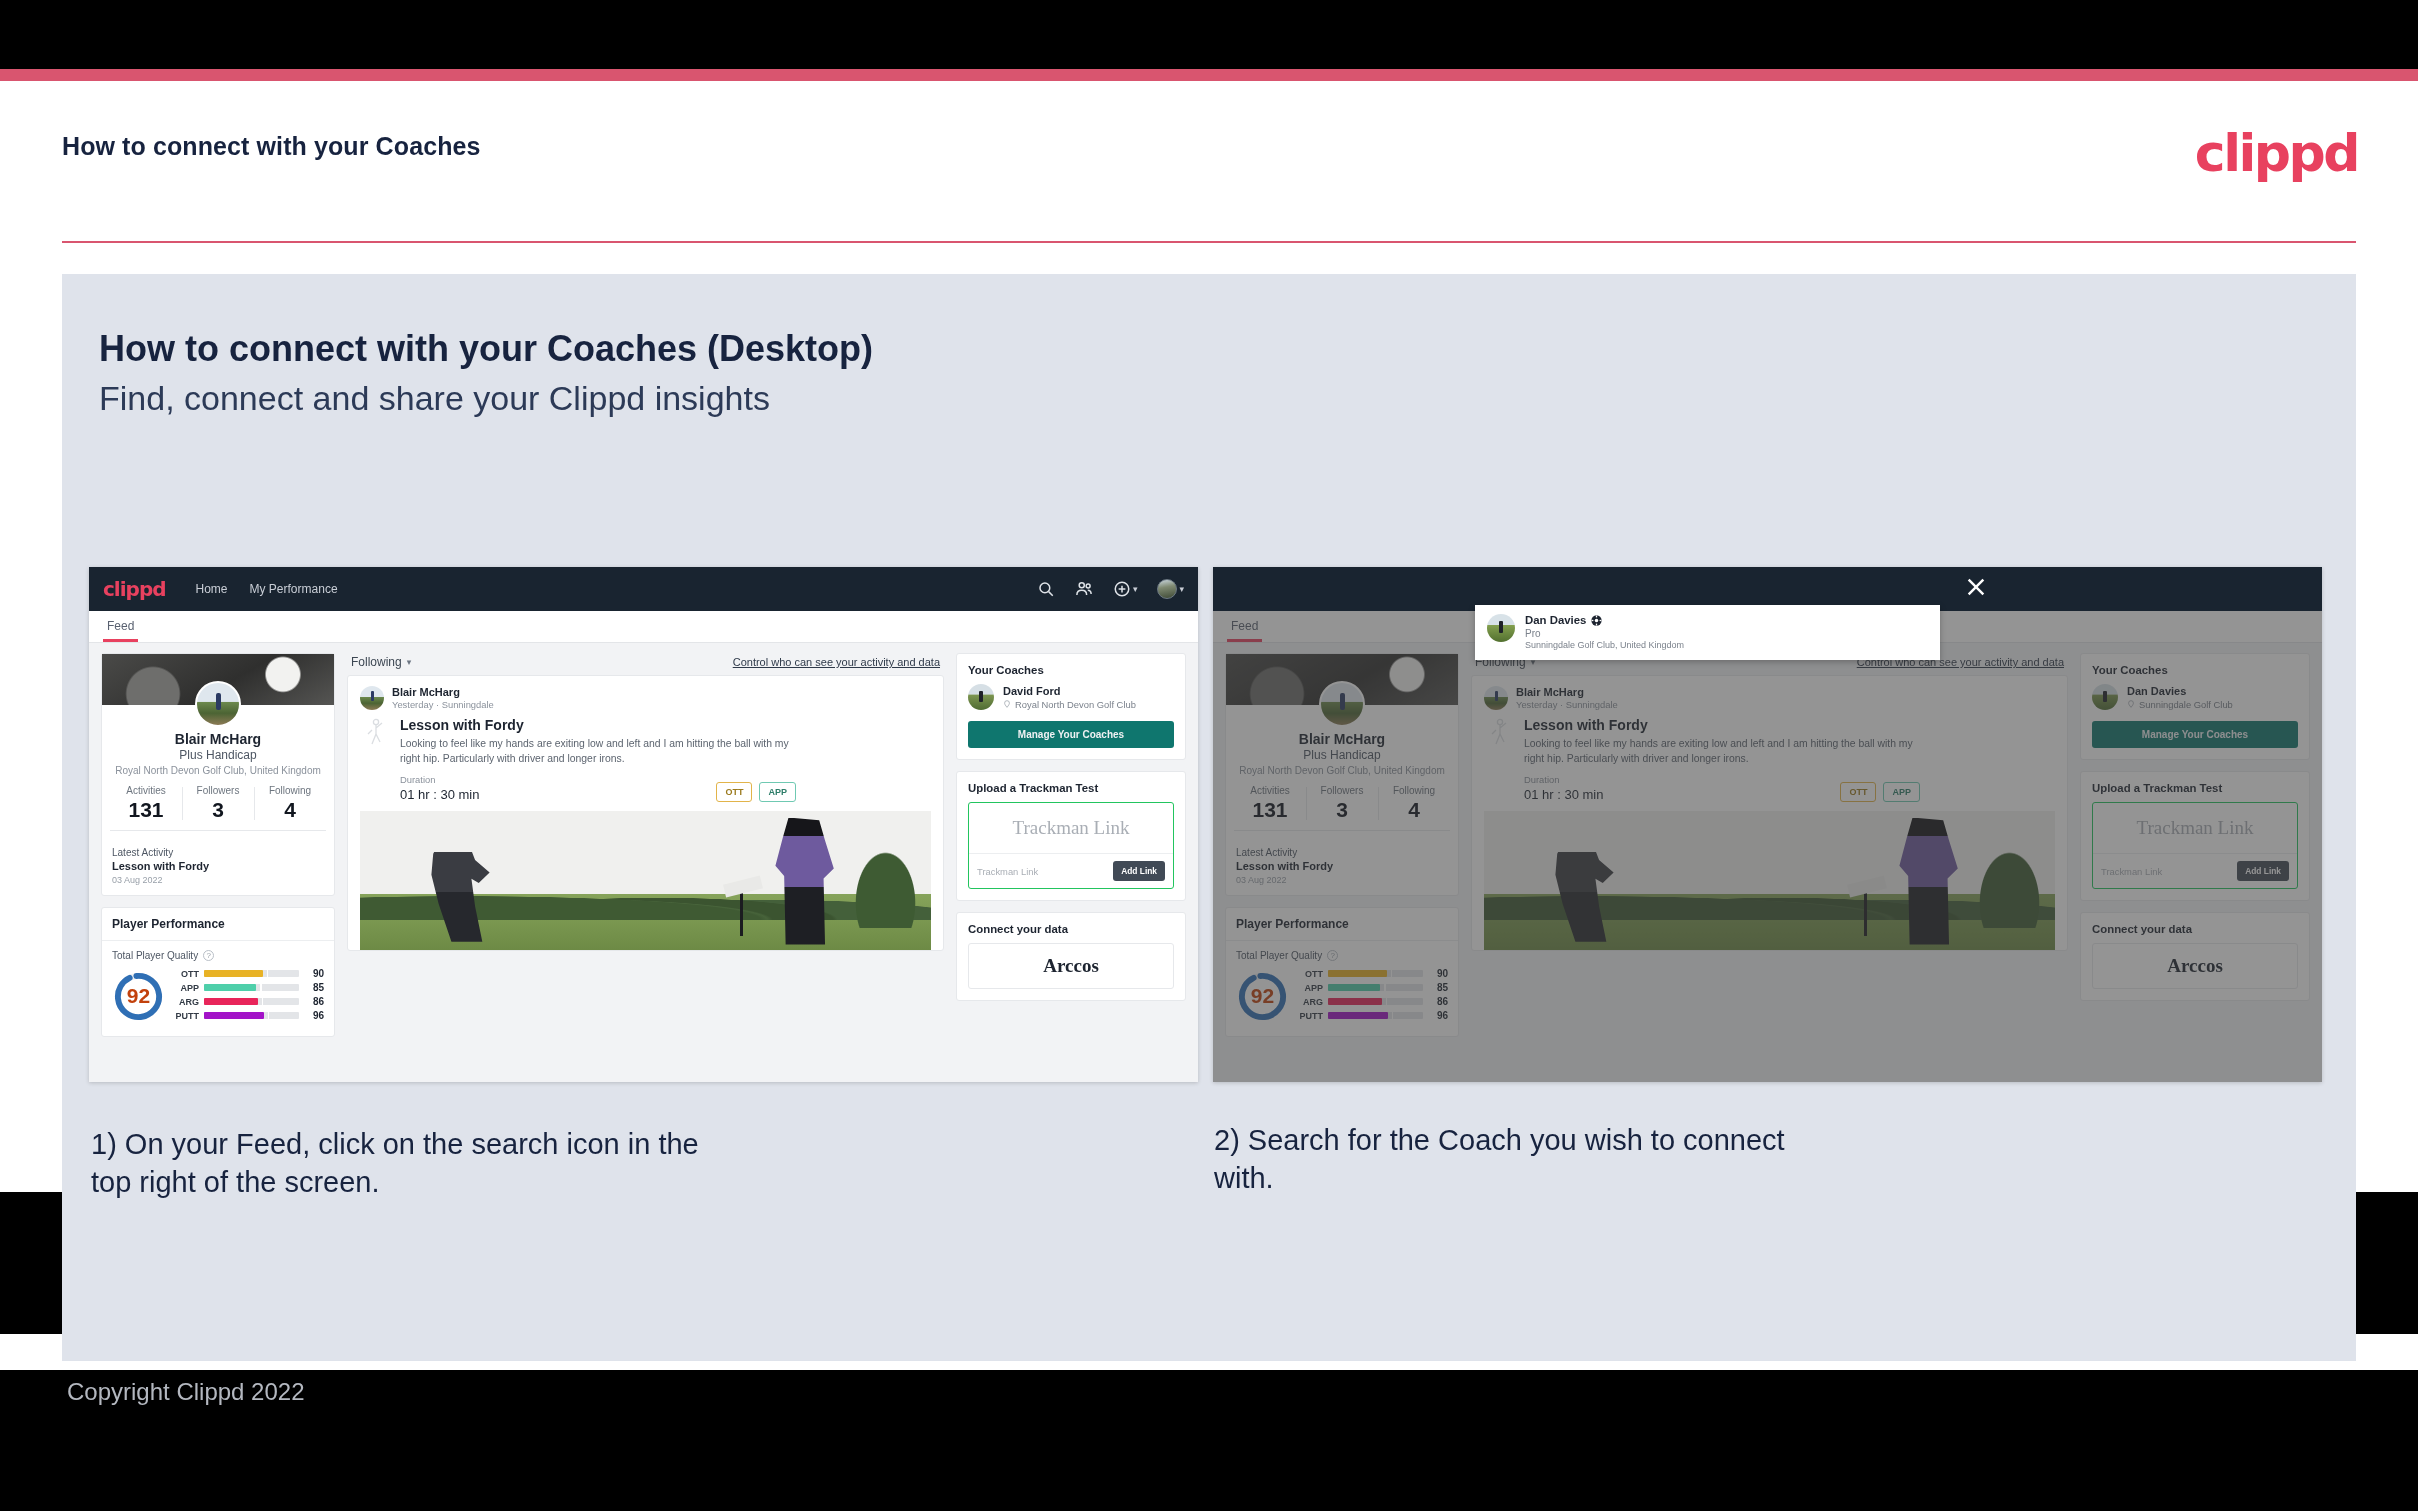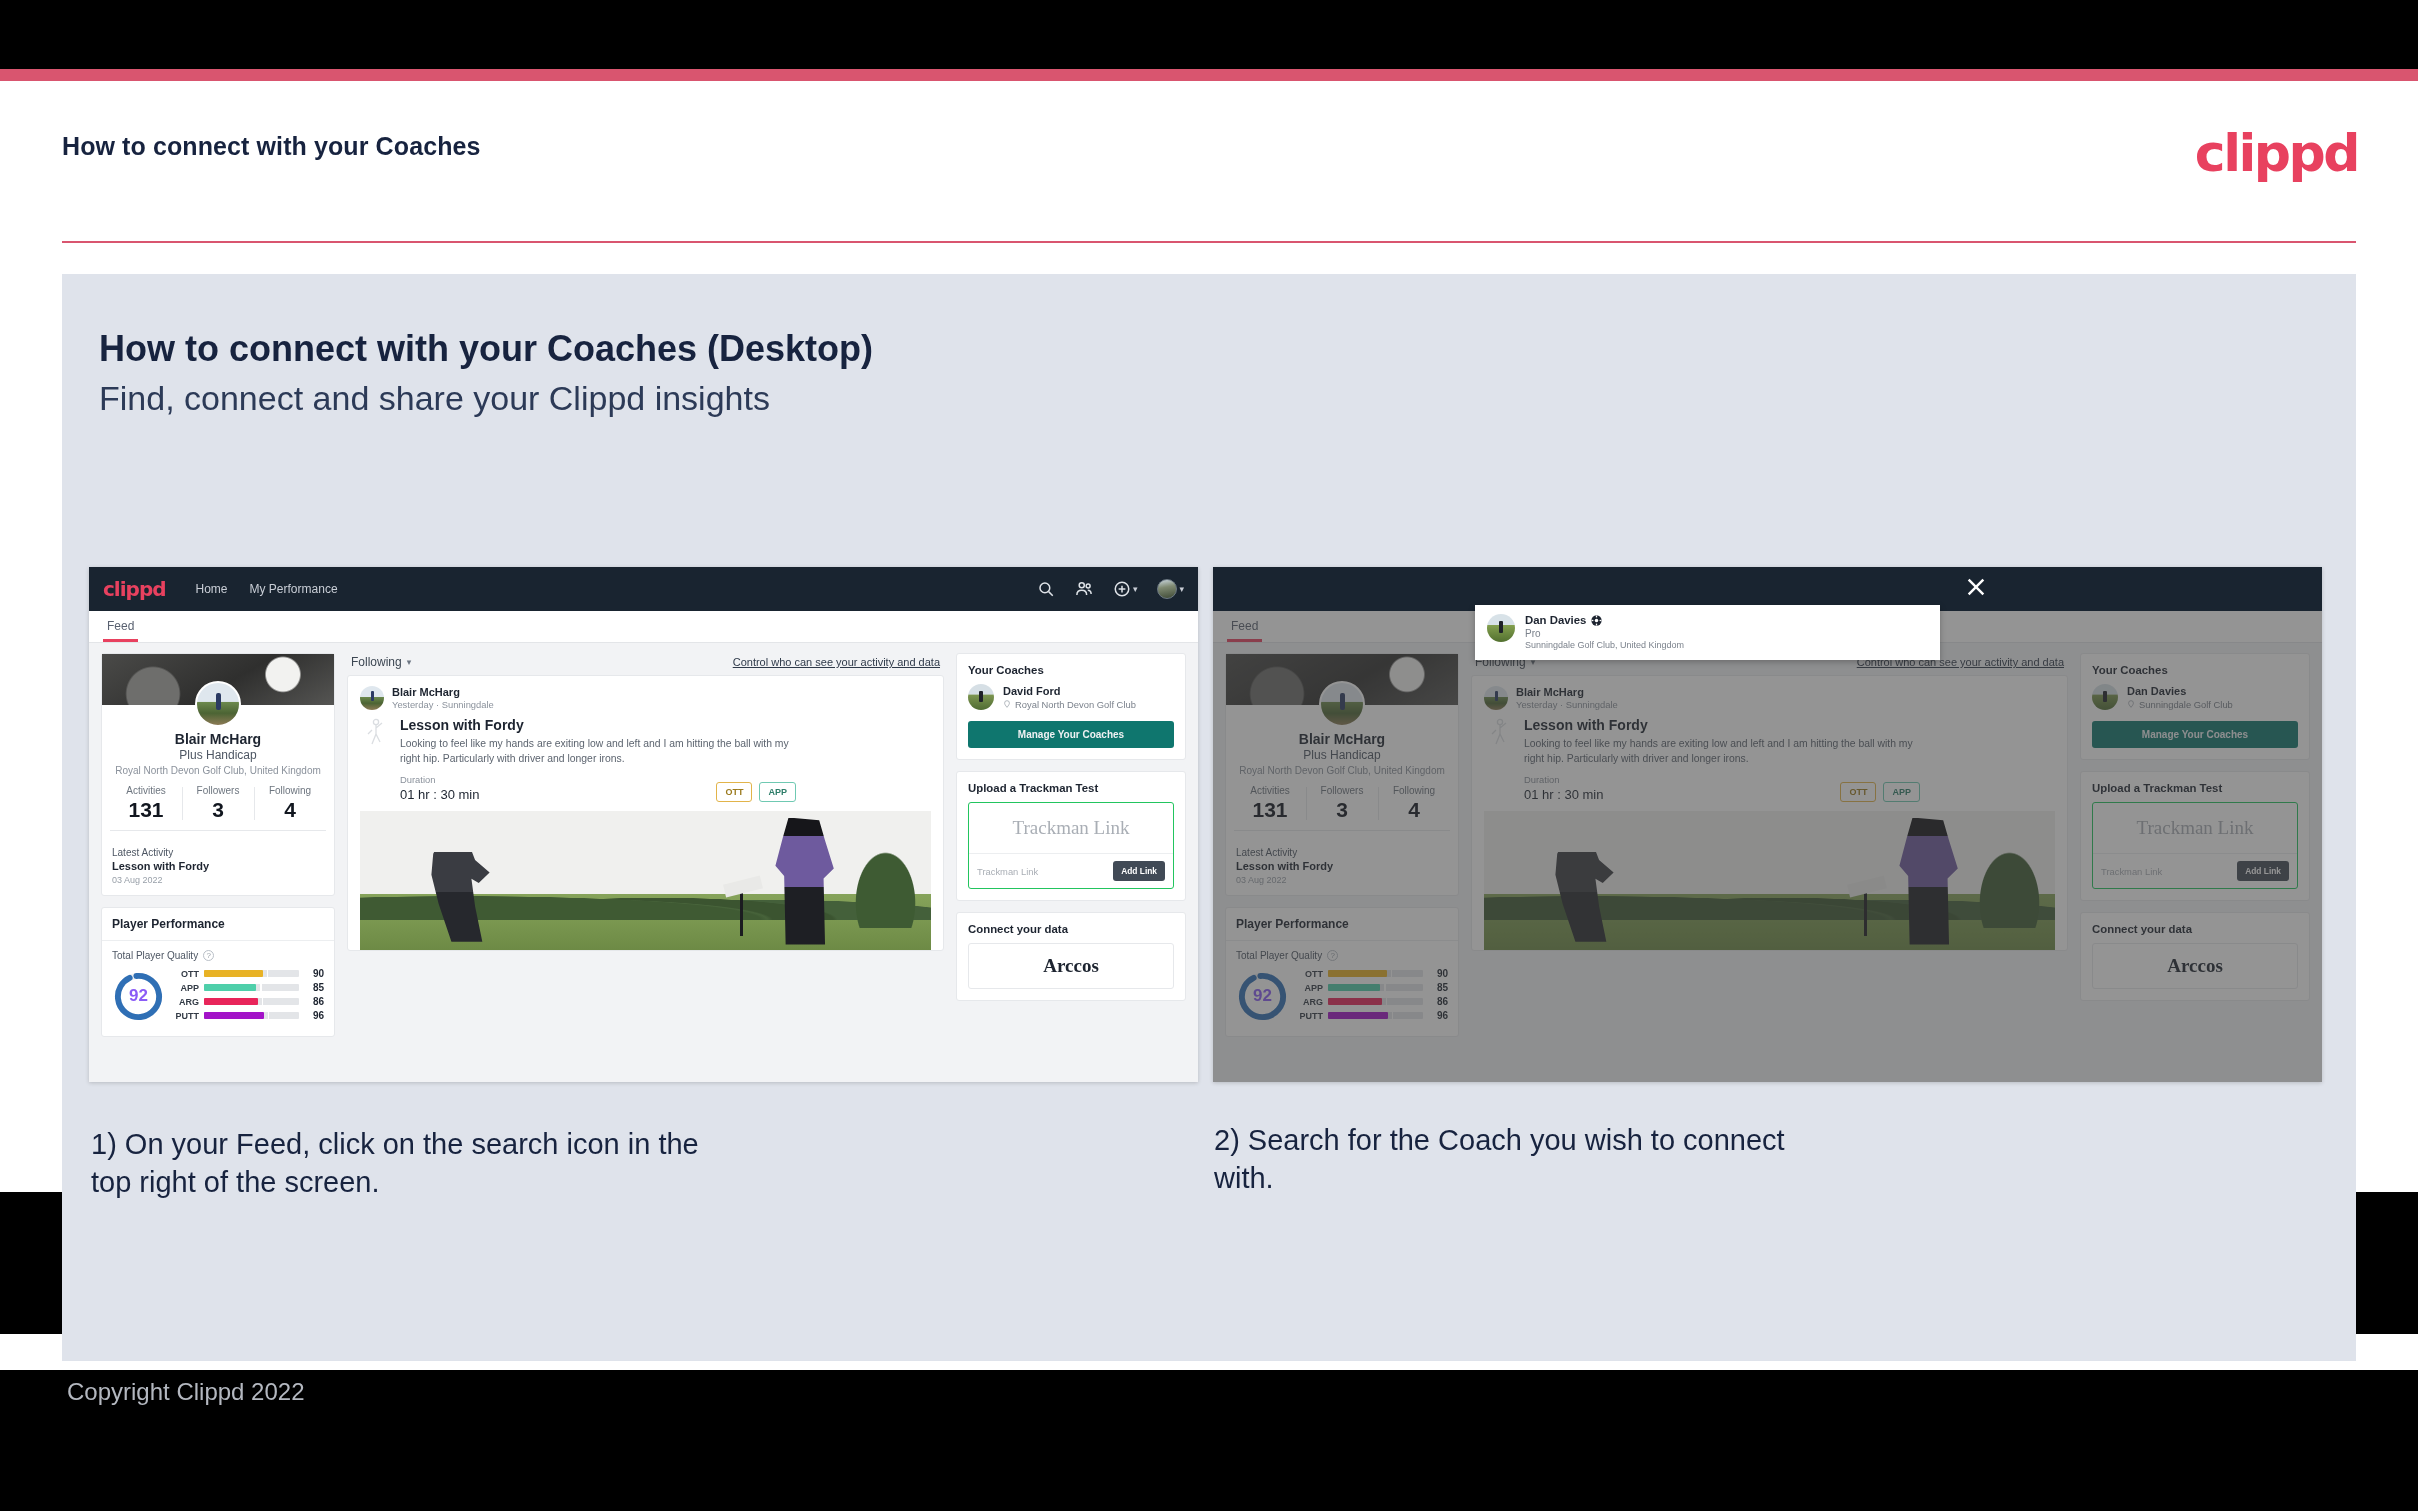--- a/index.html
+++ b/index.html
@@ -157,21 +157,21 @@
   .pp-lbl { font-size:10px; color:#4d5663; display:flex; align-items:center; gap:5px; }
   .qmark {
     width:11px;height:11px;border-radius:50%;border:1px solid #b9bfc7;
     font-size:8px;color:#9aa1a9;line-height:9px;text-align:center;
   }
   .pp-row { display:flex; align-items:center; gap:8px; margin-top:7px; }
   .ring { width:53px;height:53px;flex:none;position:relative; }
   .ring svg{ width:53px;height:53px; transform:rotate(-96deg); }
   .ring-val{
     position:absolute;inset:0;display:flex;align-items:center;justify-content:center;
-    font-size:17px;font-weight:700;color:#8b5cf6;
+    font-size:21px;font-weight:700;color:#c2410c;
   }
   .bars{flex:1;}
   .bar-row{ display:flex; align-items:center; gap:5px; margin-bottom:3px; }
   .bar-key{ font-size:9px; font-weight:700; color:#333b46; width:26px; text-align:right;}
   .track{ position:relative; flex:1; height:7px; background:#e3e5e8; border-radius:1px; }
   .fill{ position:absolute; left:0; top:0; bottom:0; border-radius:1px; }
   .tick{ position:absolute; top:-1px; bottom:-1px; width:1.5px; background:#fff; }
   .bar-val{ font-size:10px; font-weight:700; color:#1d2430; width:20px; text-align:right;}
 
   

